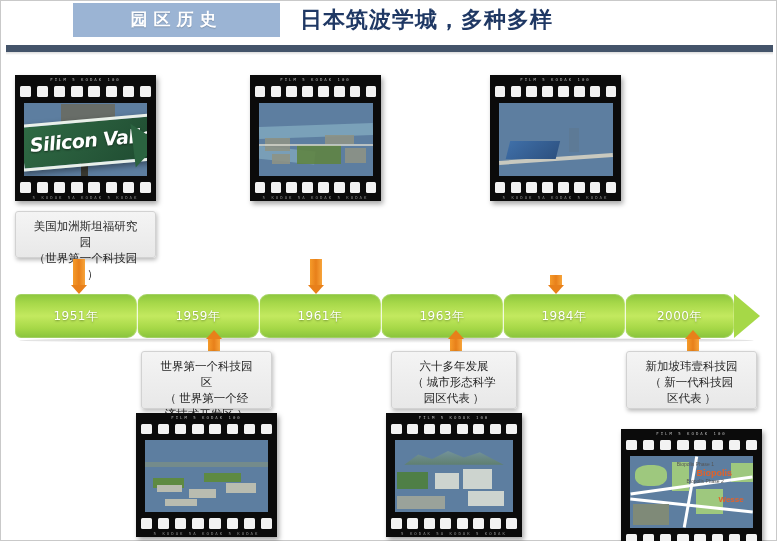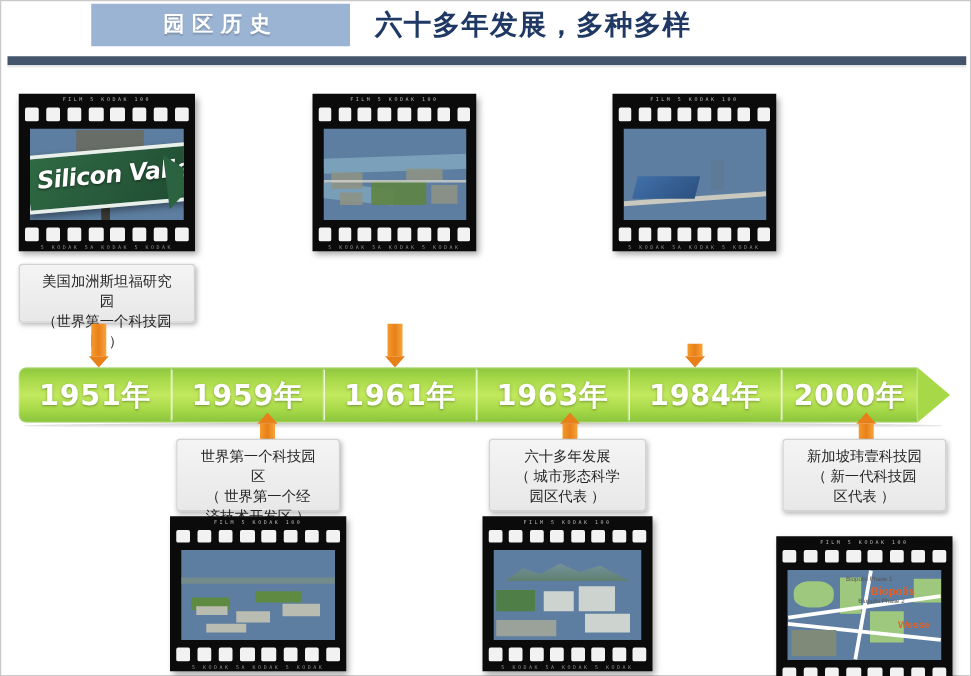--- a/index.html
+++ b/index.html
@@ -151,25 +151,25 @@
   }
   .oarrow.down .head{border-top:9px solid #e8801a;}
   .oarrow.up   .head{border-bottom:9px solid #e8801a;}
 
   
   #timeline{position:absolute;left:14px;top:293px;width:745px;height:44px;}
   .tl-seg{
     position:absolute;top:0;height:44px;
     background:linear-gradient(to bottom,#8cc63e 0%,#a8d94a 22%,#c3e95f 50%,#a6d847 78%,#88c33c 100%);
     box-shadow:inset 0 0 0 1px rgba(255,255,255,.2);
-    display:flex;align-items:center;justify-content:center;
+    display:flex;align-items:center;justify-content:center;border-radius:10px;
   }
   .tl-seg.first{border-top-left-radius:6px;border-bottom-left-radius:6px;}
   .tl-seg .yr{
-    color:#ffffff;font-size:23px;font-weight:bold;letter-spacing:.5px;
+    color:#ffffff;font-size:12px;font-weight:normal;letter-spacing:.5px;
     text-shadow:0 1px 2px rgba(60,90,20,.55);
     font-family:"DejaVu Sans","Liberation Sans",sans-serif;
   }
   .tl-div{position:absolute;top:2px;width:1px;height:40px;background:rgba(255,255,255,.75);}
   .tl-tip{
     position:absolute;top:0;width:0;height:0;
     border-top:22px solid transparent;border-bottom:22px solid transparent;
     border-left:26px solid #a6d847;
   }
   #timeline .tl-shadow{
@@ -179,21 +179,21 @@
   }
 </style>
 </head>
 <body>
 
 <div id="slide">
 
   <div class="hdr-tab">
     <div class="hdr-tab-label">园区历史</div>
   </div>
-  <div class="hdr-title">六十多年发展，多种多样</div>
+  <div class="hdr-title">日本筑波学城，多种多样</div>
   <div class="hdr-rule"></div>
   <div class="hdr-rule-shadow"></div>
 
   <div class="film" style="left:14px;top:74px;width:141px;height:126px;">
     <div class="edge top">FILM   5   KODAK   100</div>
     <div class="perf top">
       <i></i>
         <i></i>
         <i></i>
         <i></i>

